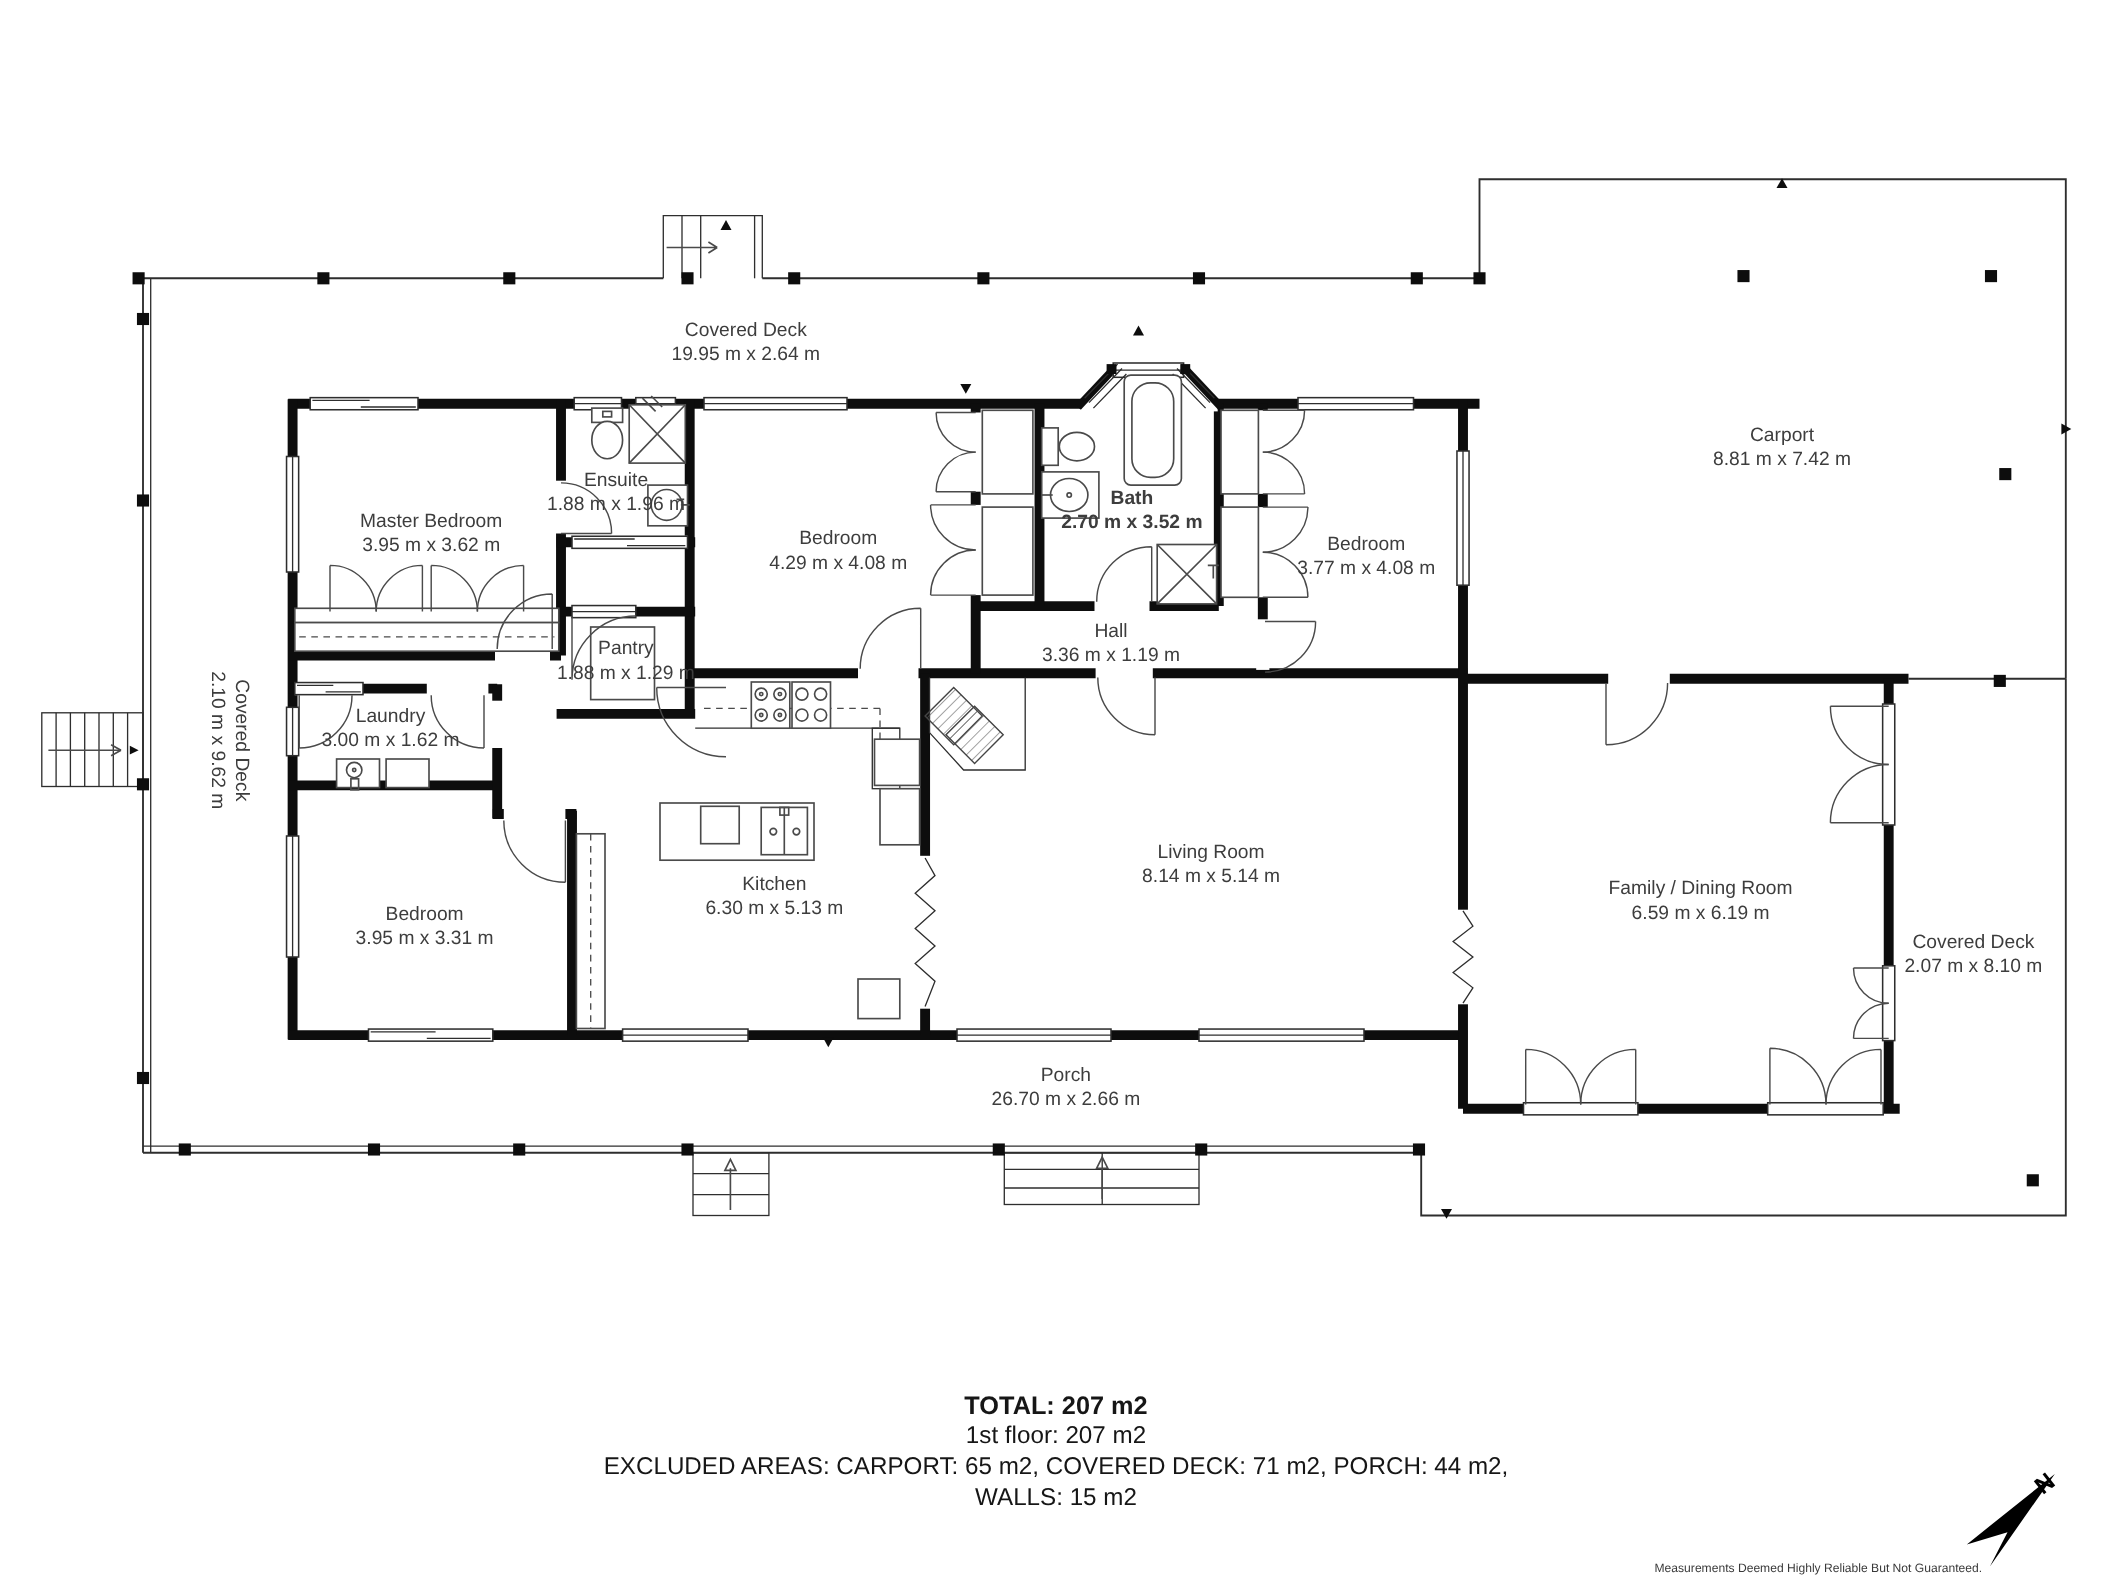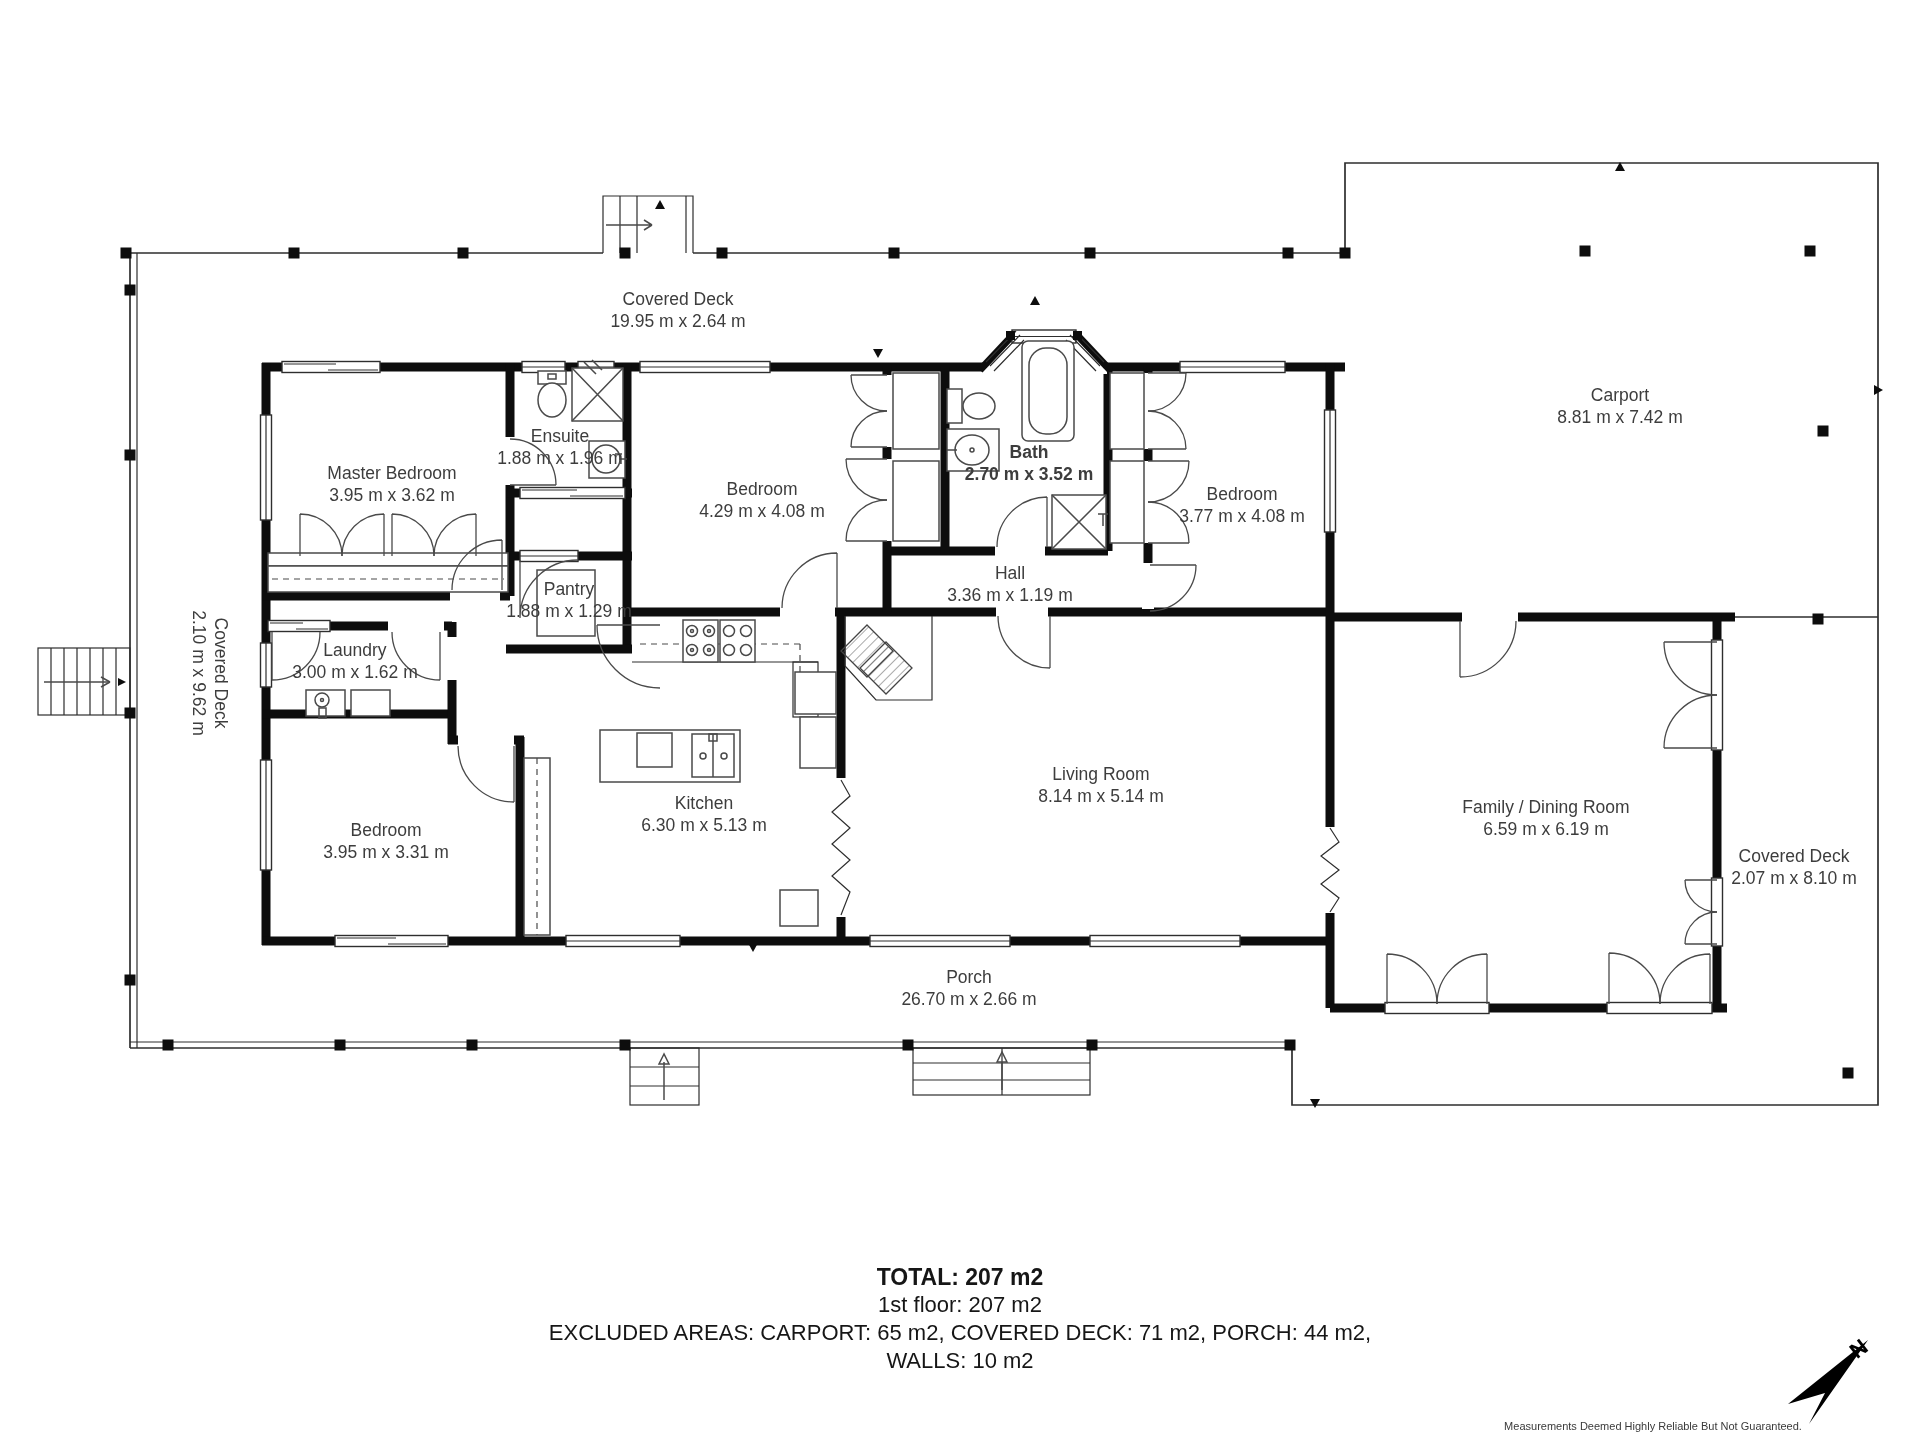--- a/index.html
+++ b/index.html
@@ -454,17 +454,17 @@
     <div class="room-label" style="left: 969px; top: 988px;">
       <div>Porch</div>
       <div>26.70 m x 2.66 m</div>
     </div>
   </div>
 
 <div class="summary">
   <div class="total">TOTAL: 207 m2</div>
   <div>1st floor: 207 m2</div>
   <div>EXCLUDED AREAS: CARPORT: 65 m2, COVERED DECK: 71 m2, PORCH: 44 m2,</div>
-  <div>WALLS: 10 m2</div>
+  <div>WALLS: 15 m2</div>
 </div>
 
 <div class="disclaimer">Measurements Deemed Highly Reliable But Not Guaranteed.</div>
 <div class="north-n">N</div>
 
 </body></html>

